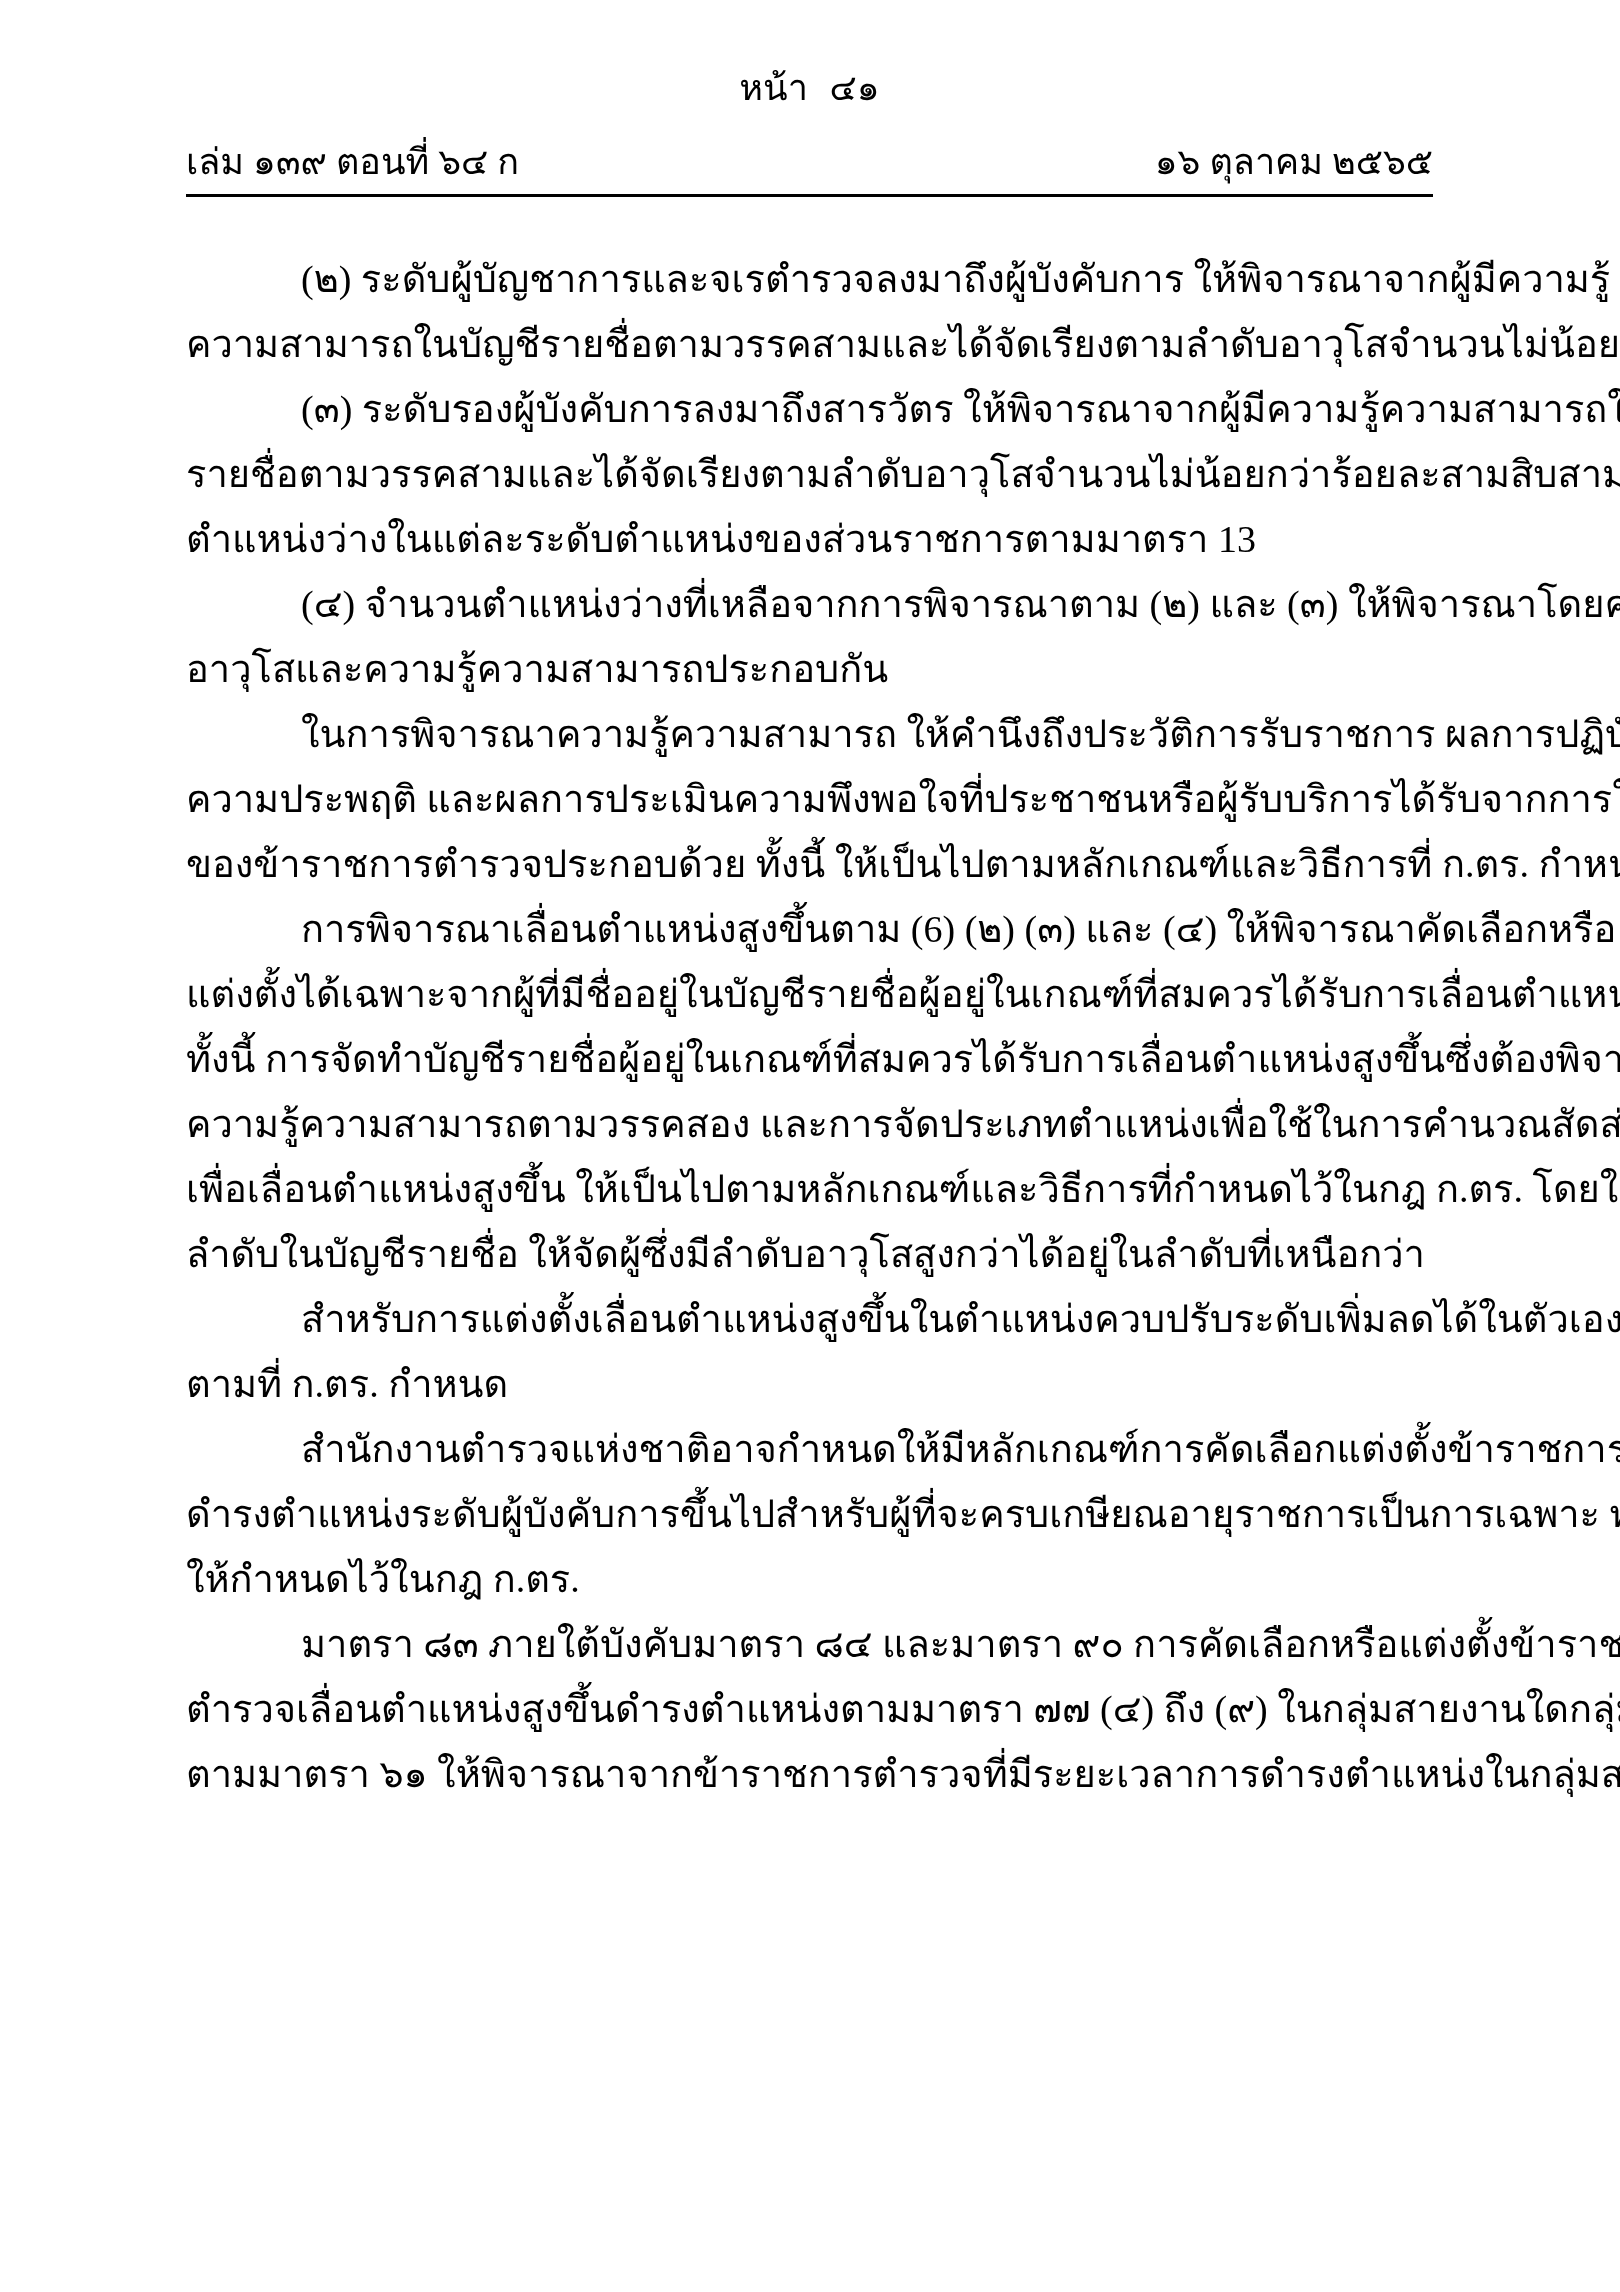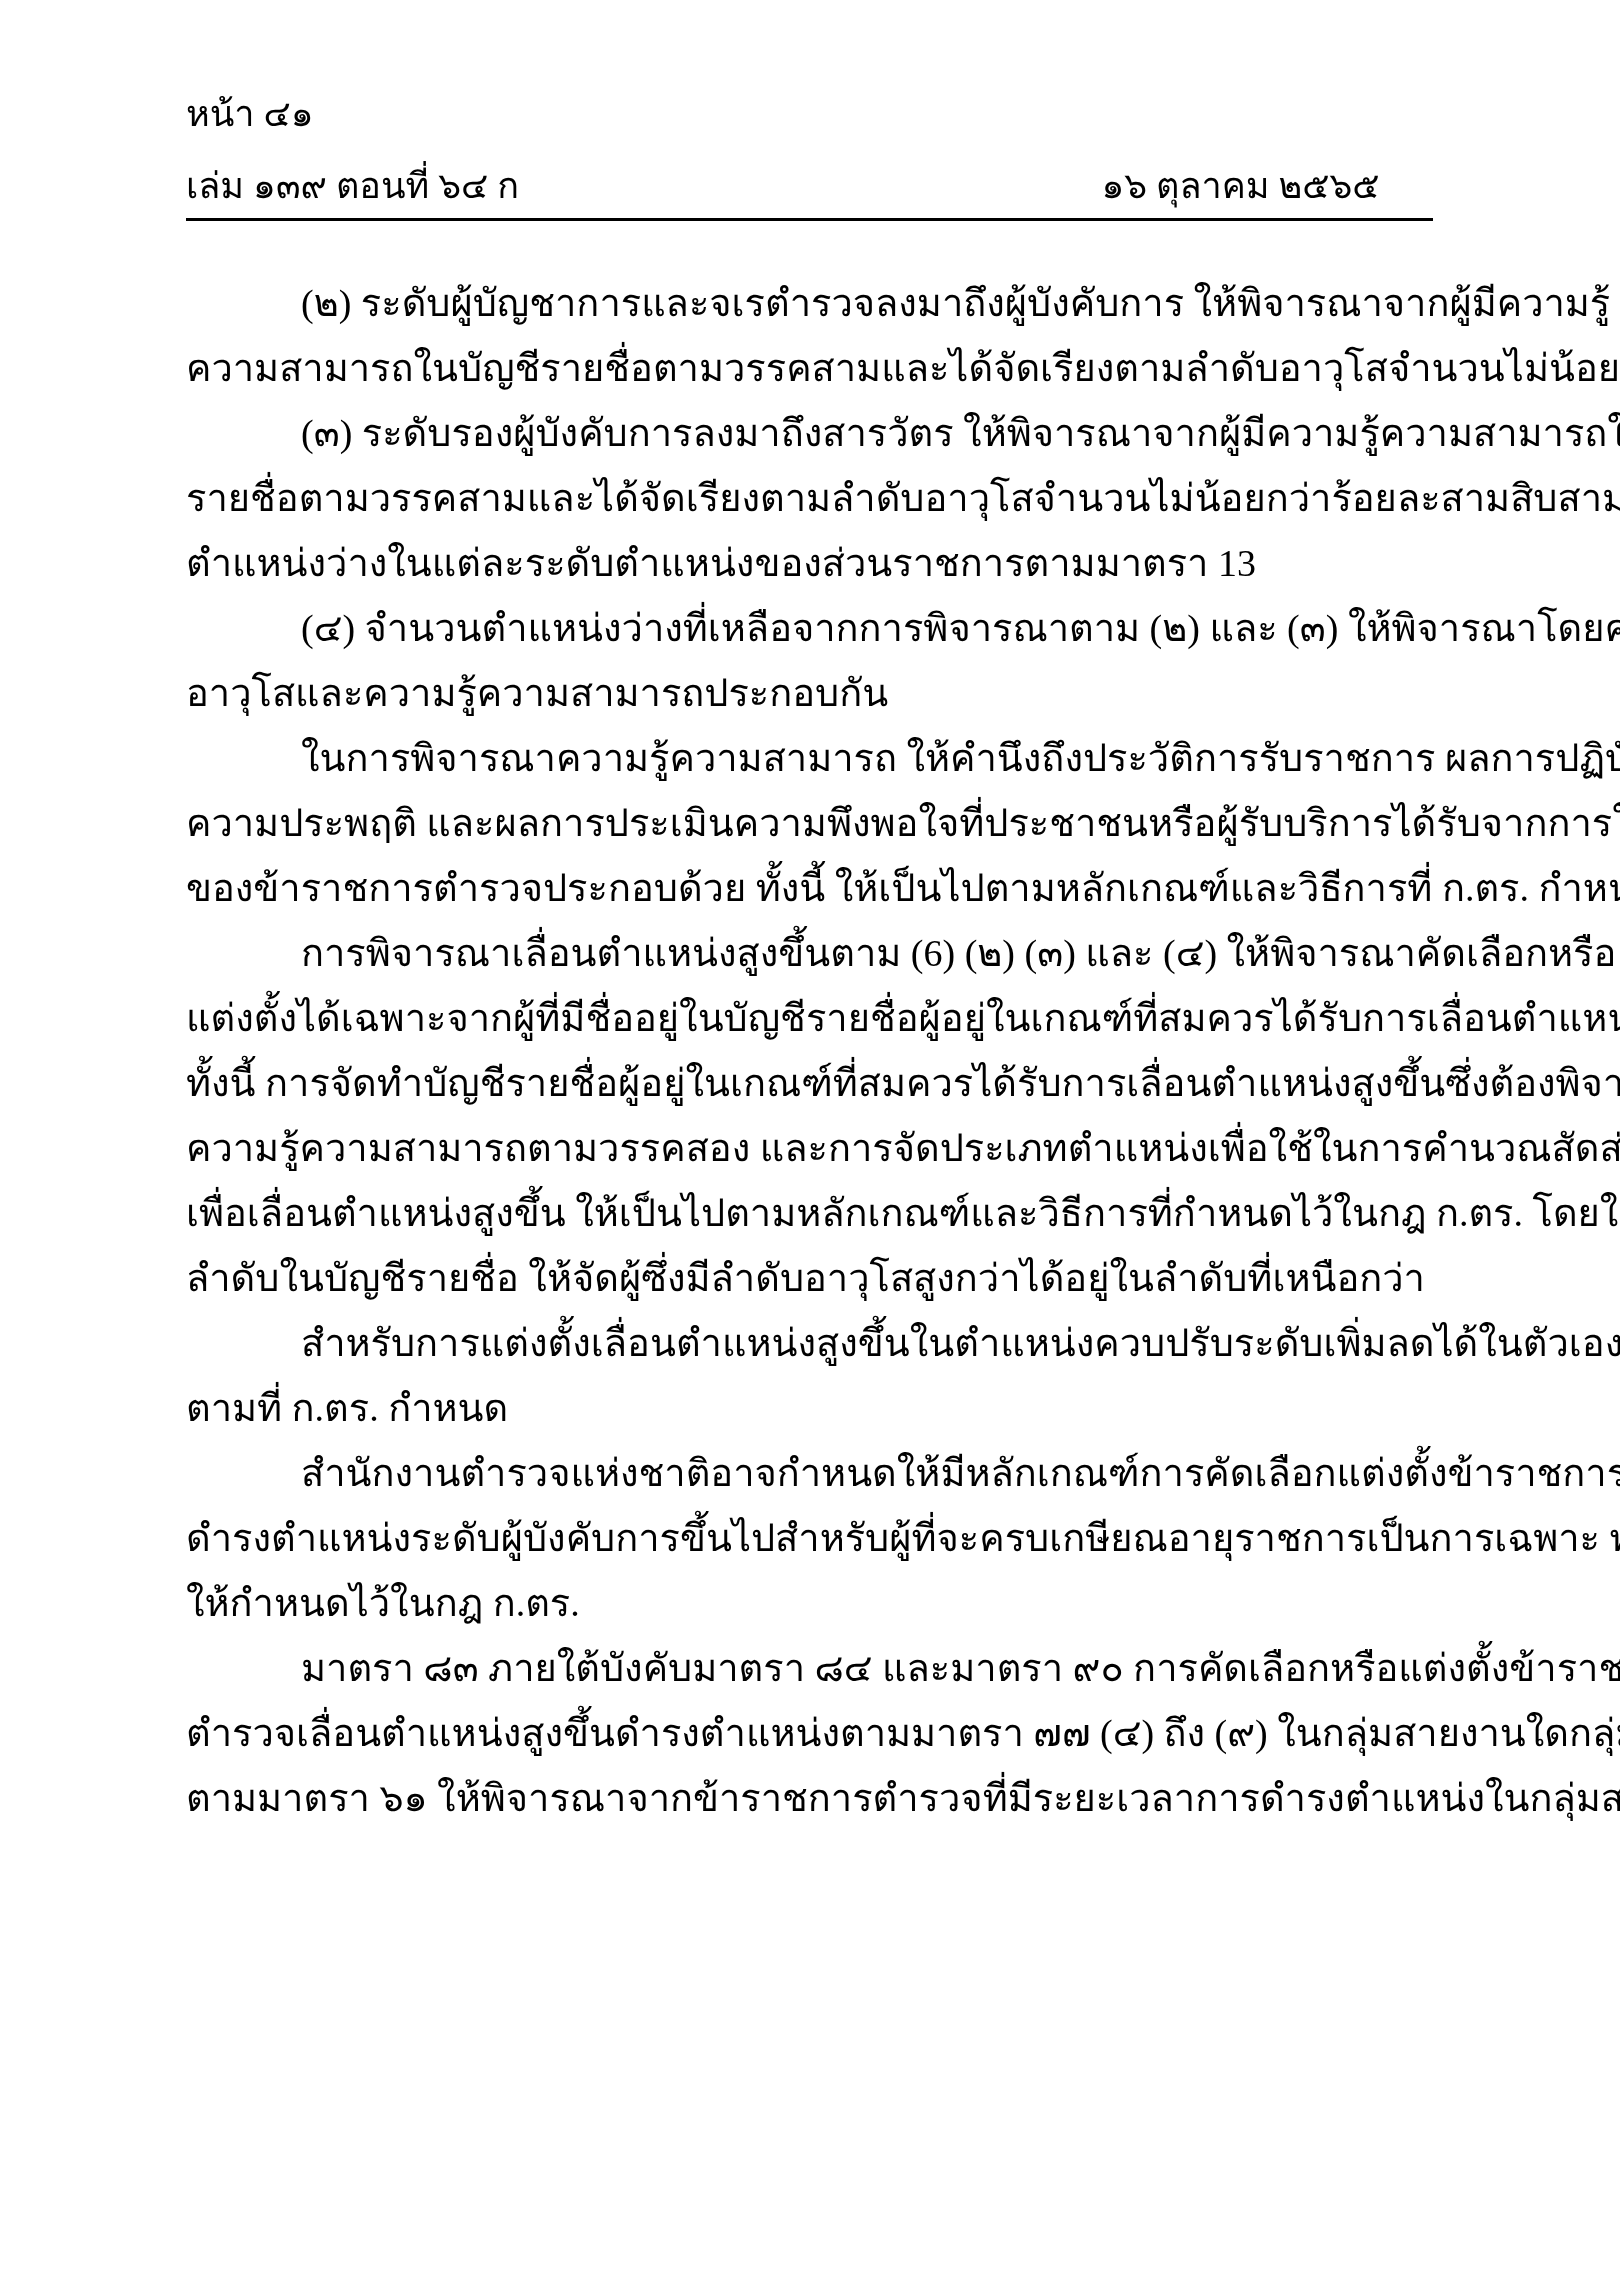--- a/index.html
+++ b/index.html
@@ -18,35 +18,37 @@
     position: relative;
     width: 1620px;
     height: 2293px;
     background: #ffffff;
   }
   .content {
     margin-left: 186px;
     margin-right: 187px; 
   }
   .page-num-row {
-    padding-top: 94px;
+    padding-top: 70px;
+    text-align: center;
     font-size: 36px;
     line-height: 41px;
+    font-family: Liberation Mono, monospace;
   }
   .header-row {
     margin-top: 7.2px;
     display: flex;
     justify-content: space-between;
     align-items: baseline;
     font-size: 36px;
     line-height: 41px;
   }
   .header-row .h-left  { text-align: left;  min-width: 385px; margin-top: 24px; }
   .header-row .h-center{ text-align: center; flex: 1; }
-  .header-row .h-right { text-align: center; min-width: 385px; }
+  .header-row .h-right { text-align: right; min-width: 385px; }
   .header-rule {
     margin-top: 10.7px;
     border: 0;
     border-top: 3.6px solid #000000;
     height: 0;
   }
   .doc-body {
     margin-top: 50px;
   }
   .line {

